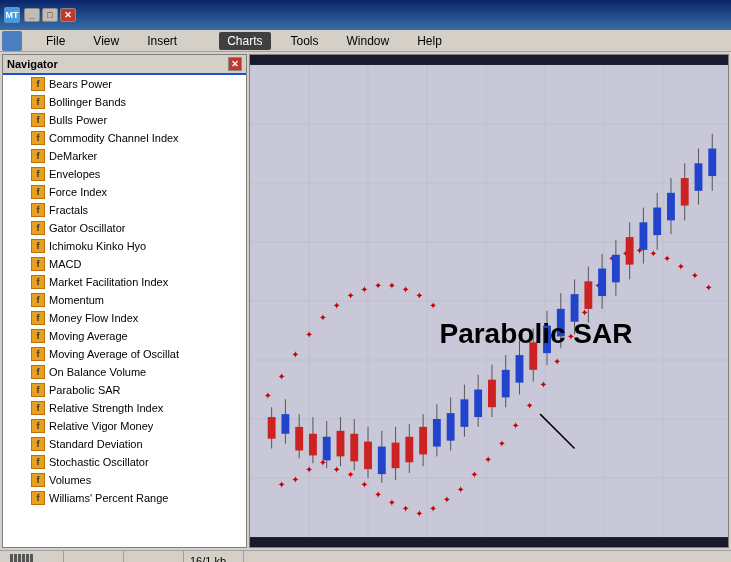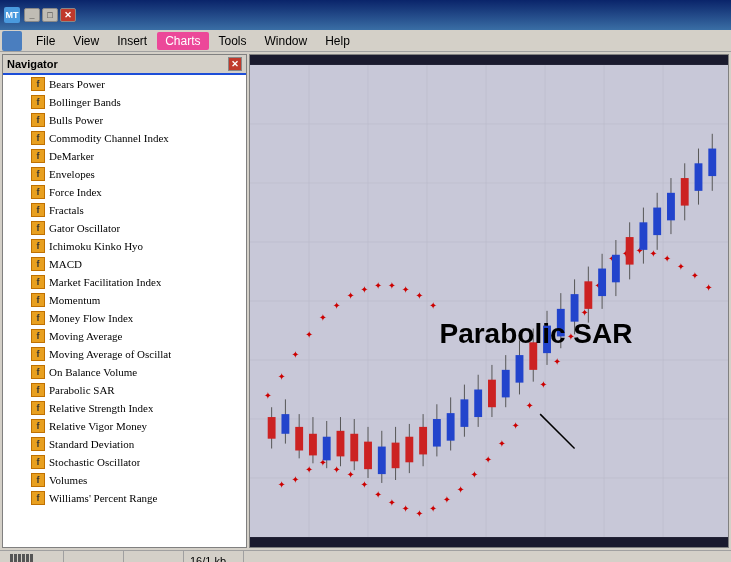--- a/index.html
+++ b/index.html
@@ -50,30 +50,30 @@
     .title-bar-btn.close { background: #c0392b; color: white; }
 
     
     .menu-bar {
       background: #d4d0c8;
       height: 22px;
       display: flex;
       align-items: center;
       padding: 0 2px;
       border-bottom: 1px solid #a0a0a0;
-      gap: 2px;
+      gap: 12px;
     }
     .menu-item {
       padding: 2px 8px;
       cursor: pointer;
       font-size: 12px;
       color: #000;
       border-radius: 2px;
     }
-    .menu-item.active { background: #ec4899; color: white; }
+    .menu-item.active { background: #404040; color: white; margin-left: 22px; }
     .app-icon {
       width: 20px; height: 20px;
       background: #4a7ebf;
       border-radius: 2px;
       margin-right: 4px;
       display: flex; align-items: center; justify-content: center;
       font-size: 10px; color: white; font-weight: bold;
     }
 
     
@@ -130,21 +130,21 @@
     }
     .nav-icon {
       width: 14px; height: 14px;
       background: #e8a020;
       border: 1px solid #c07000;
       margin-right: 4px;
       display: flex; align-items: center; justify-content: center;
       font-size: 9px; color: #333; font-weight: bold;
       flex-shrink: 0;
     }
-    .nav-item-label { white-space: nowrap; overflow: hidden; text-overflow: ellipsis; font-family: Liberation Serif, serif; }
+    .nav-item-label { white-space: nowrap; overflow: hidden; text-overflow: ellipsis; }
 
     
     .nav-tabs {
       display: flex;
       background: #d4d0c8;
       border-top: 1px solid #a0a0a0;
       height: 22px;
     }
     .nav-tab {
       padding: 3px 10px;

